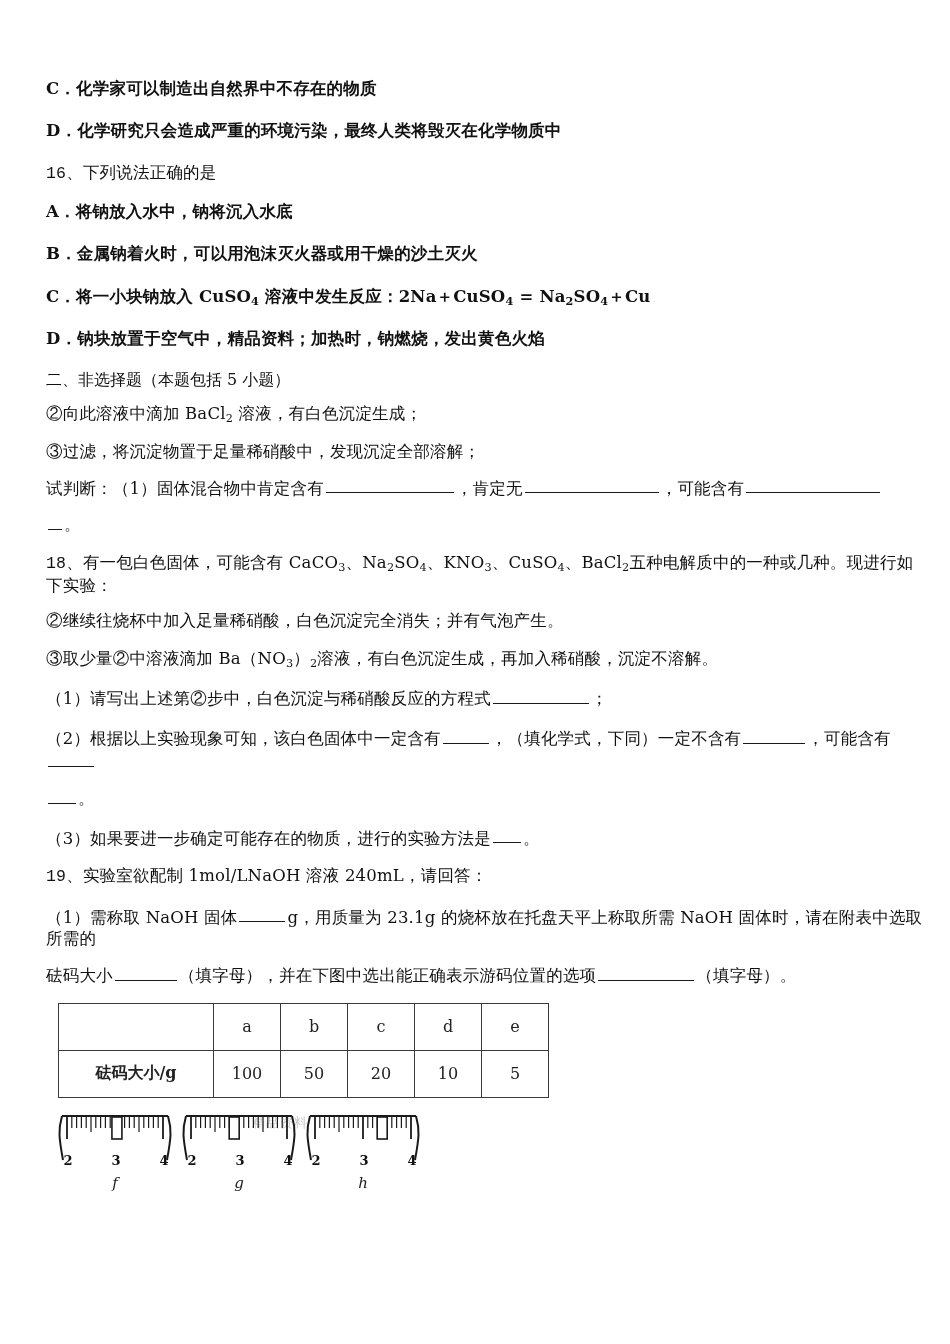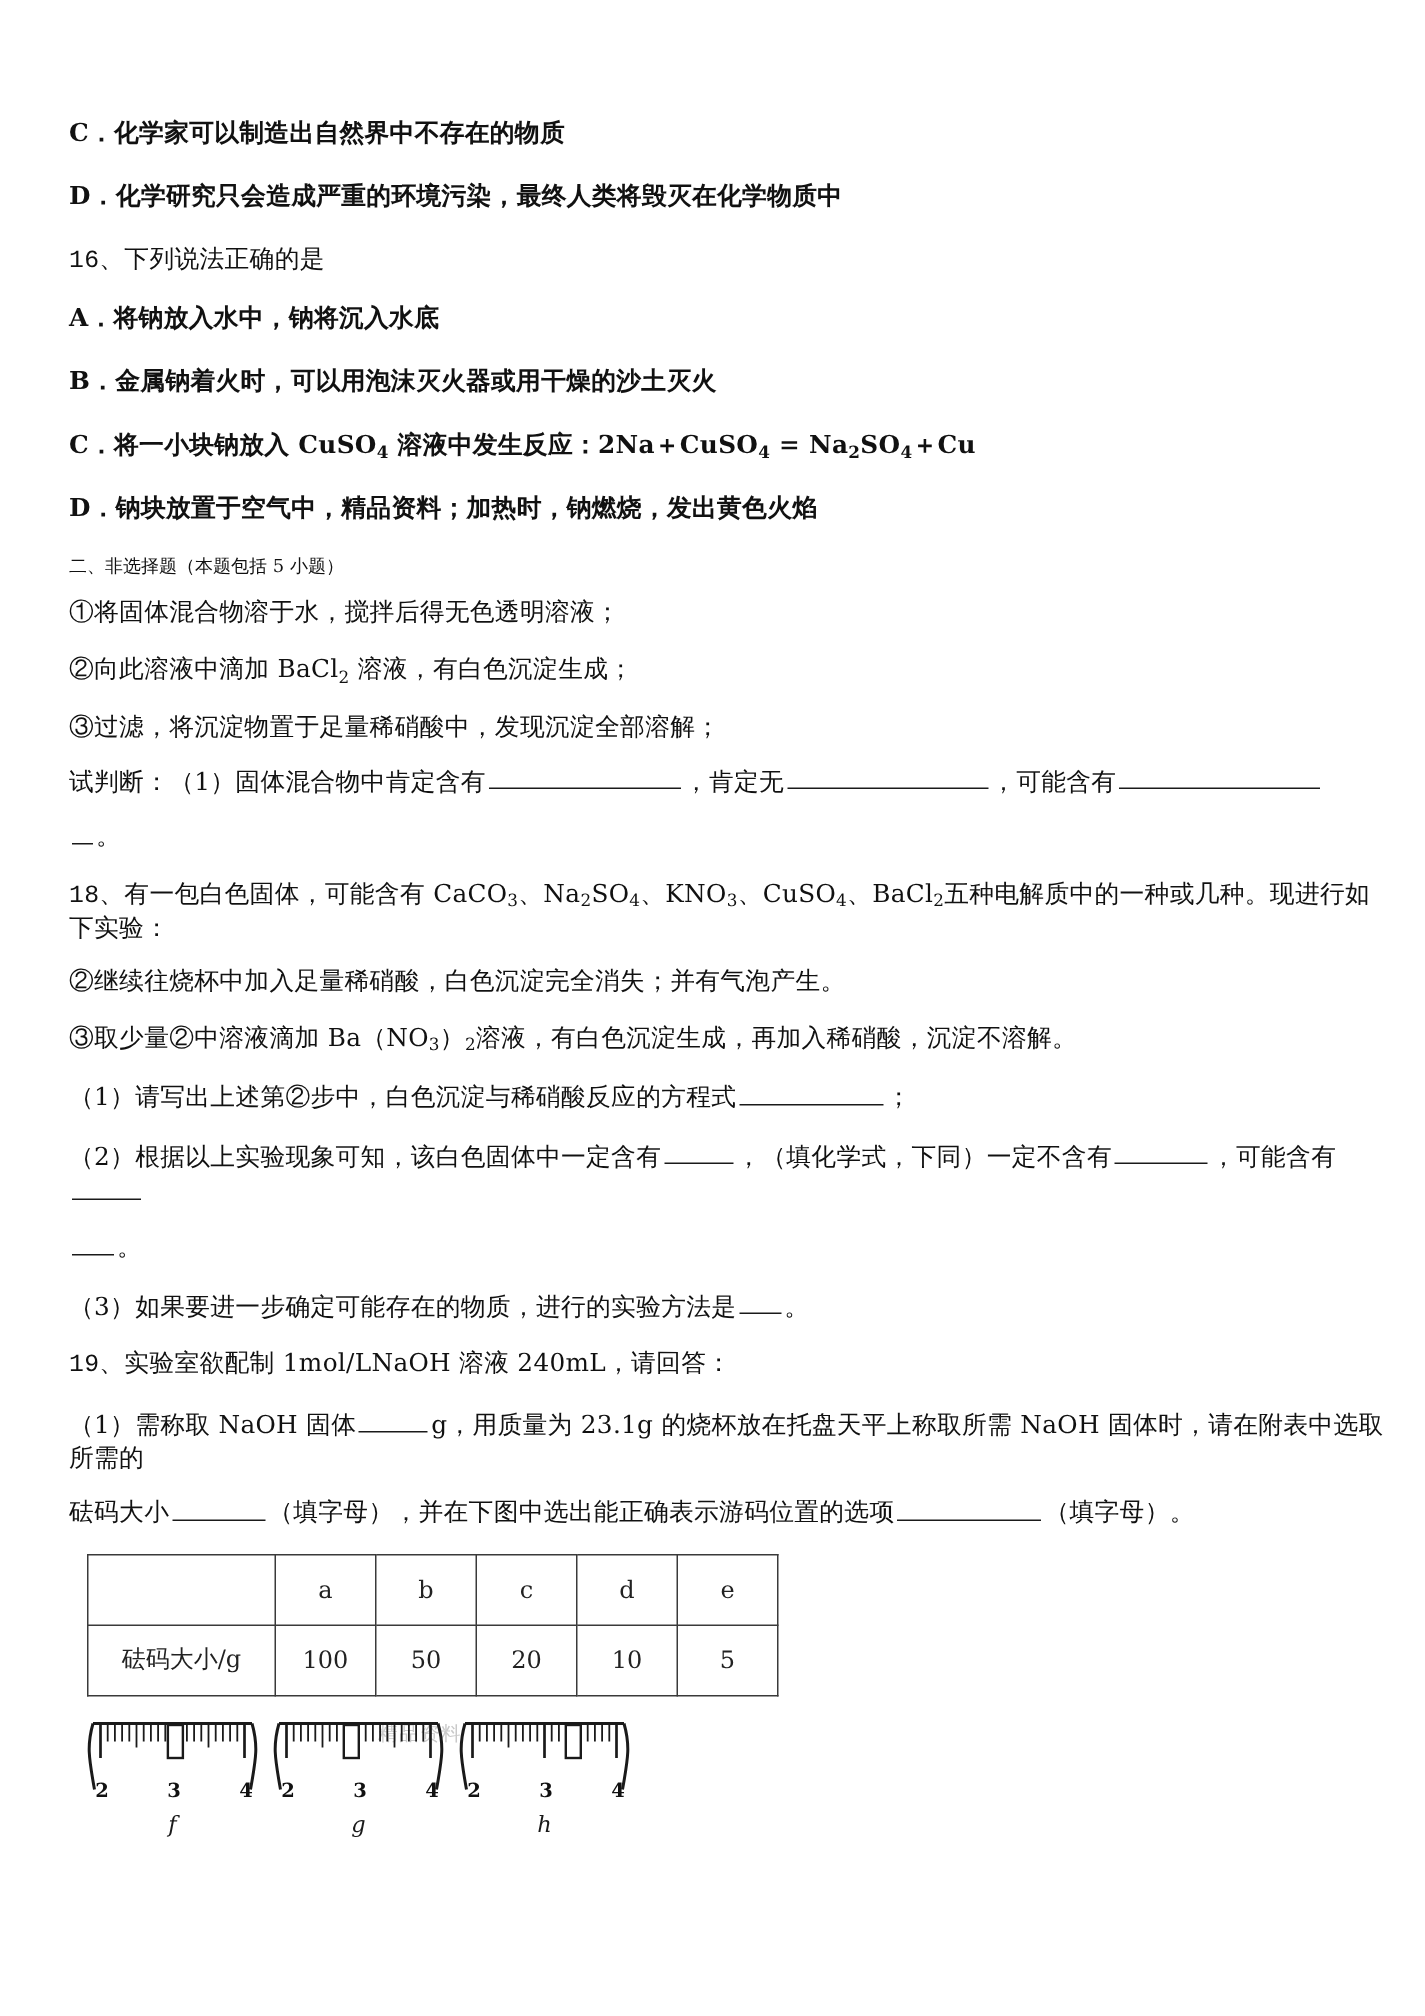--- a/index.html
+++ b/index.html
@@ -44,21 +44,21 @@
   }
   .line.opt .lbl {
     font-family: "DejaVu Serif", "Liberation Serif", serif;
     font-weight: bold;
   }
   .qnum {
     font-family: Liberation Mono, monospace;
   }
   .bold { font-weight: normal; }
   .sec-head {
-    font-size: 12px;
+    font-size: 16px;
     font-weight: normal;
     margin: 0 0 12px 0;
     line-height: 1.3;
   }
 
   sub {
     font-size: 0.68em;
     vertical-align: baseline;
     position: relative;
     top: 0.28em;
@@ -90,21 +90,22 @@
     font-family: "DejaVu Serif", "Liberation Serif", serif;
   }
   table.weights td {
     border: 1px solid #3a3a3a;
     text-align: center;
     height: 44px;
     color: #222;
   }
   table.weights td.label-col {
     width: 112px;
-    padding: 0 6px;
+    padding: 0 21px;
+    font-weight: bold;
   }
   table.weights td.data-col { width: 64px; }
 
   
   .rulers {
     position: relative;
     margin: 14px 0 0 10px;
     height: 86px;
     width: 370px;
   }
@@ -159,21 +160,20 @@
     </p>
     <p class="line opt">
       <span class="lbl">C．</span><span>将一小块钠放入 CuSO</span><sub>4</sub><span> 溶液中发生反应：2Na＋CuSO</span><sub>4</sub><span> = Na</span><sub>2</sub><span>SO</span><sub>4</sub><span>＋Cu</span>
     </p>
     <p class="line opt">
       <span class="lbl">D．</span><span>钠块放置于空气中，精品资料；加热时，钠燃烧，发出黄色火焰</span>
     </p>
 
     <p class="sec-head">二、非选择题（本题包括 5 小题）</p>
 
-    <p class="line">①将固体混合物溶于水，搅拌后得无色透明溶液；</p>
     <p class="line">
       <span>②向此溶液中滴加 BaCl</span><sub>2</sub><span> 溶液，有白色沉淀生成；</span>
     </p>
     <p class="line tight">③过滤，将沉淀物置于足量稀硝酸中，发现沉淀全部溶解；</p>
     <p class="line tight">
       <span>试判断：（1）固体混合物中肯定含有</span><span class="blank b-q17"></span><span>，肯定无</span><span class="blank b-q17b"></span><span>，可能含有</span><span class="blank b-q17b"></span>
     </p>
     <p class="line">
       <span class="blank b-tail"></span><span>。</span>
     </p>

